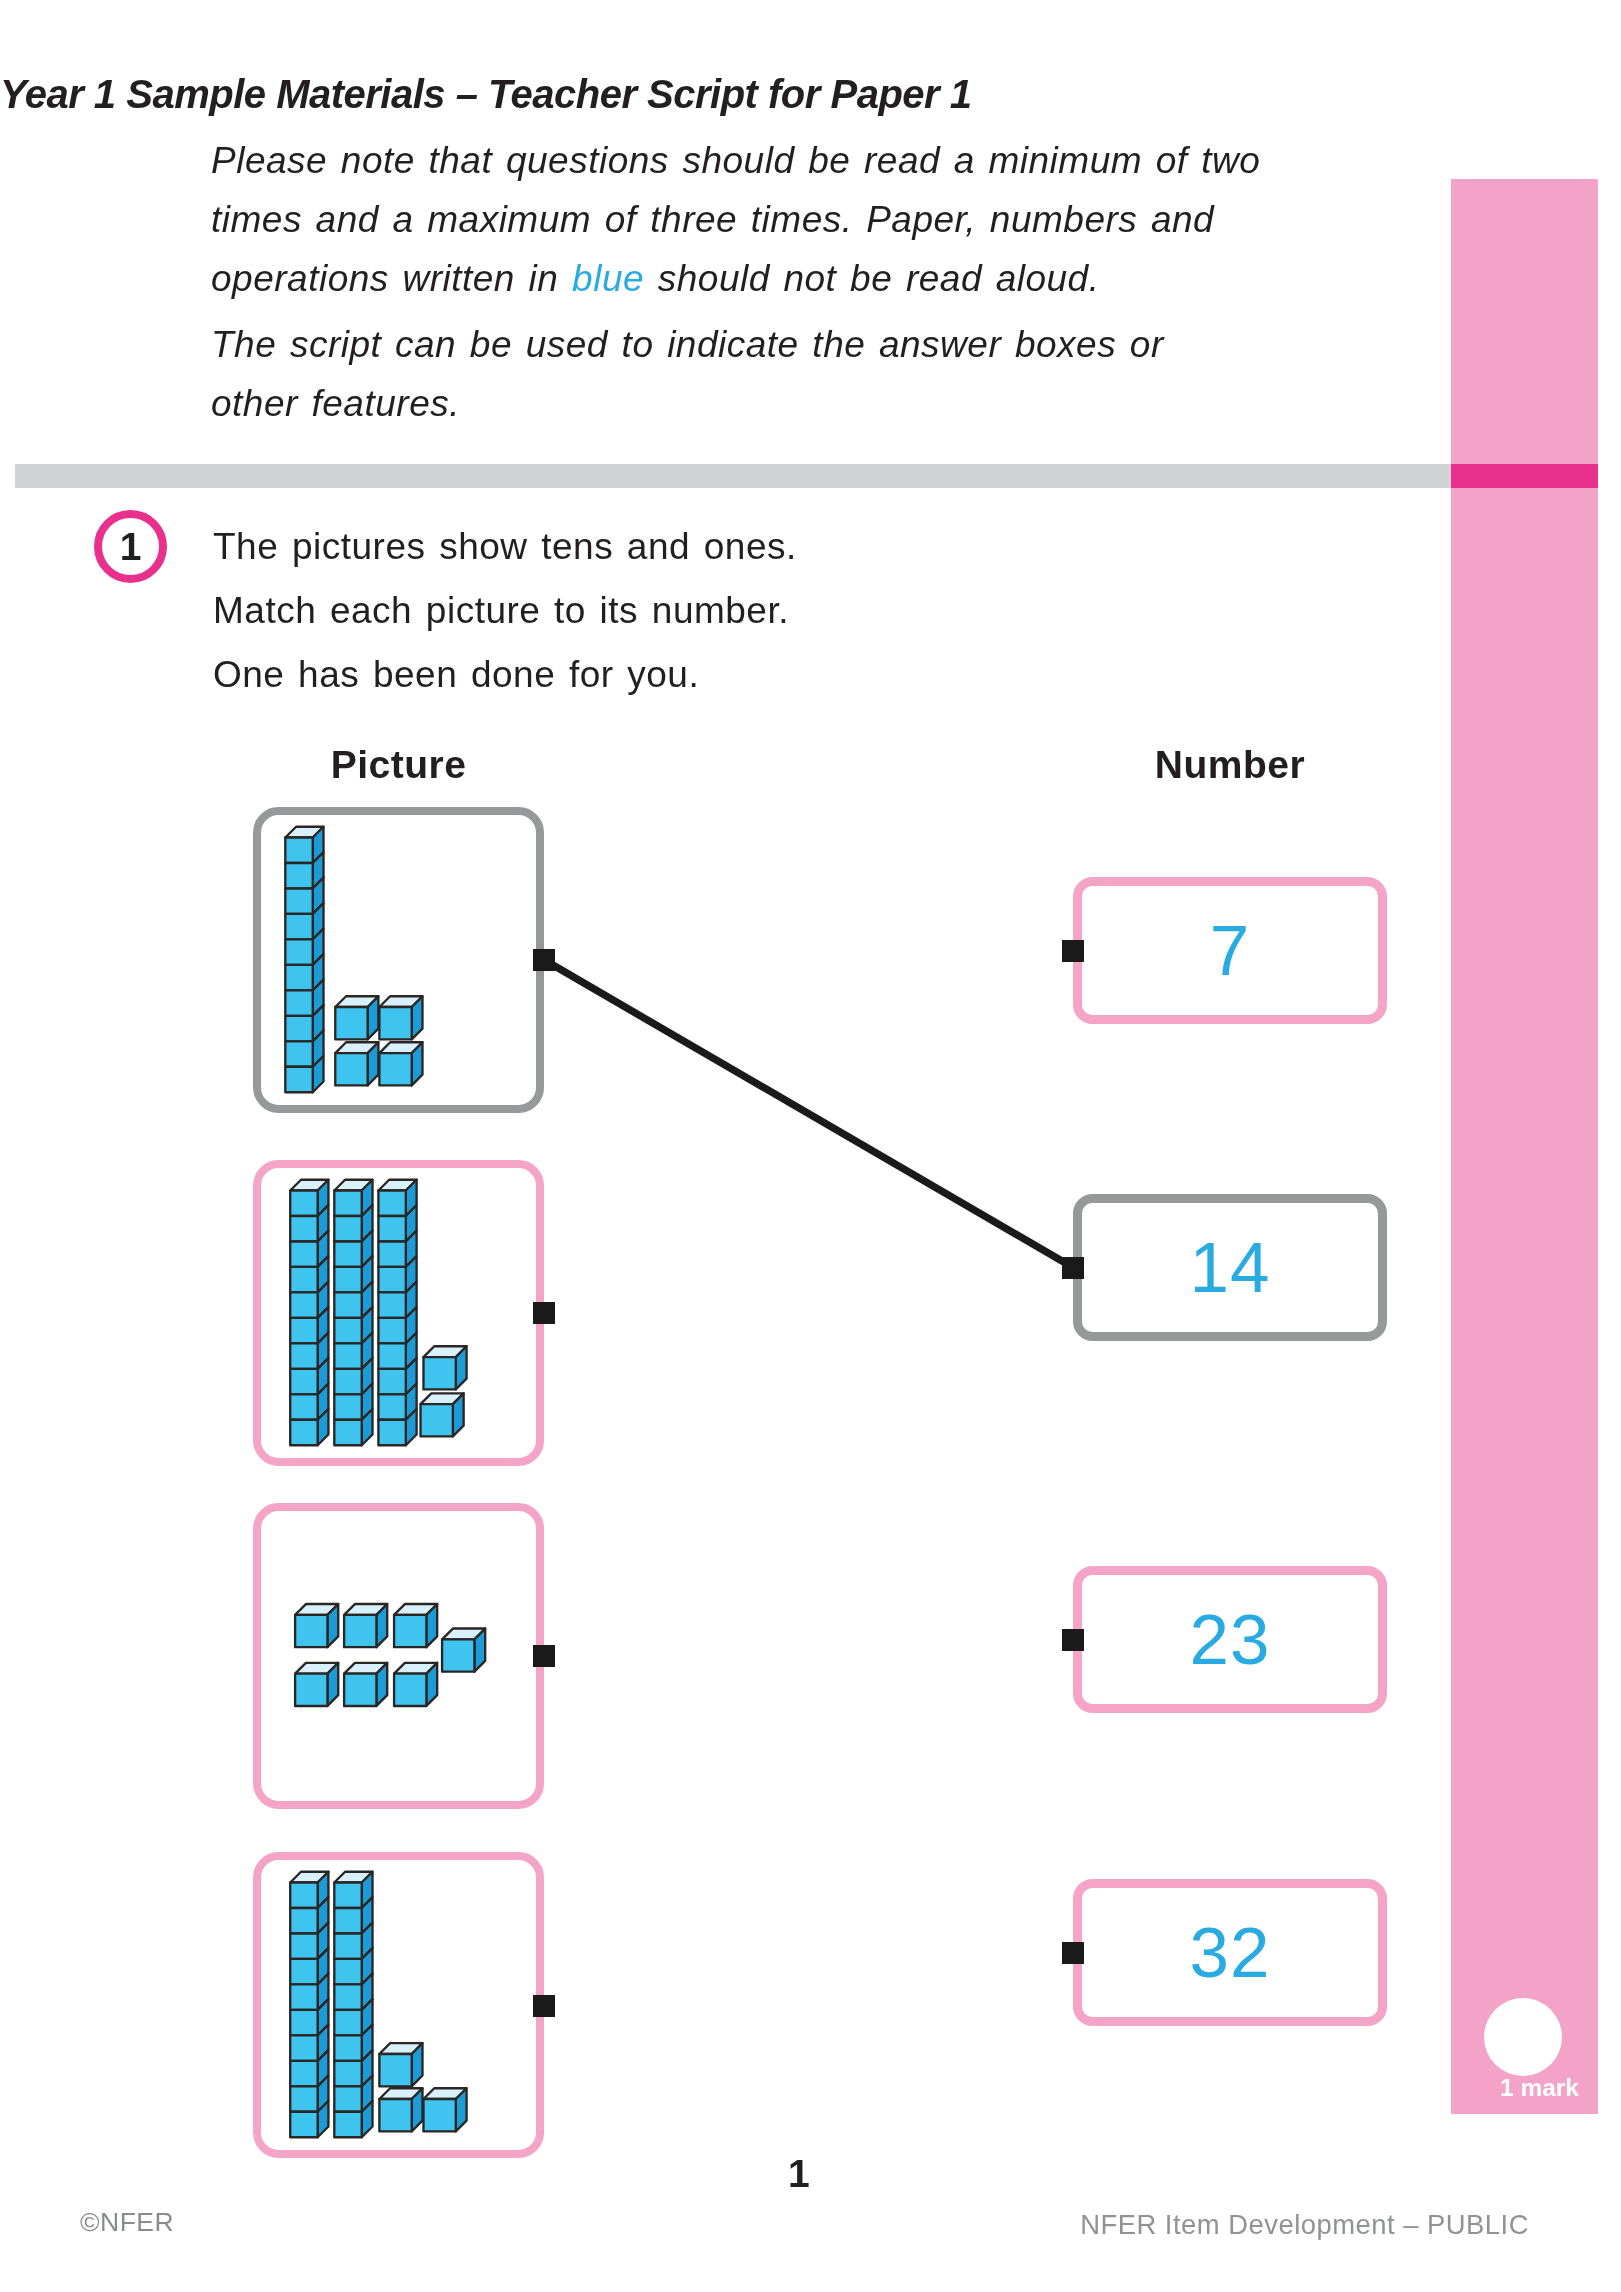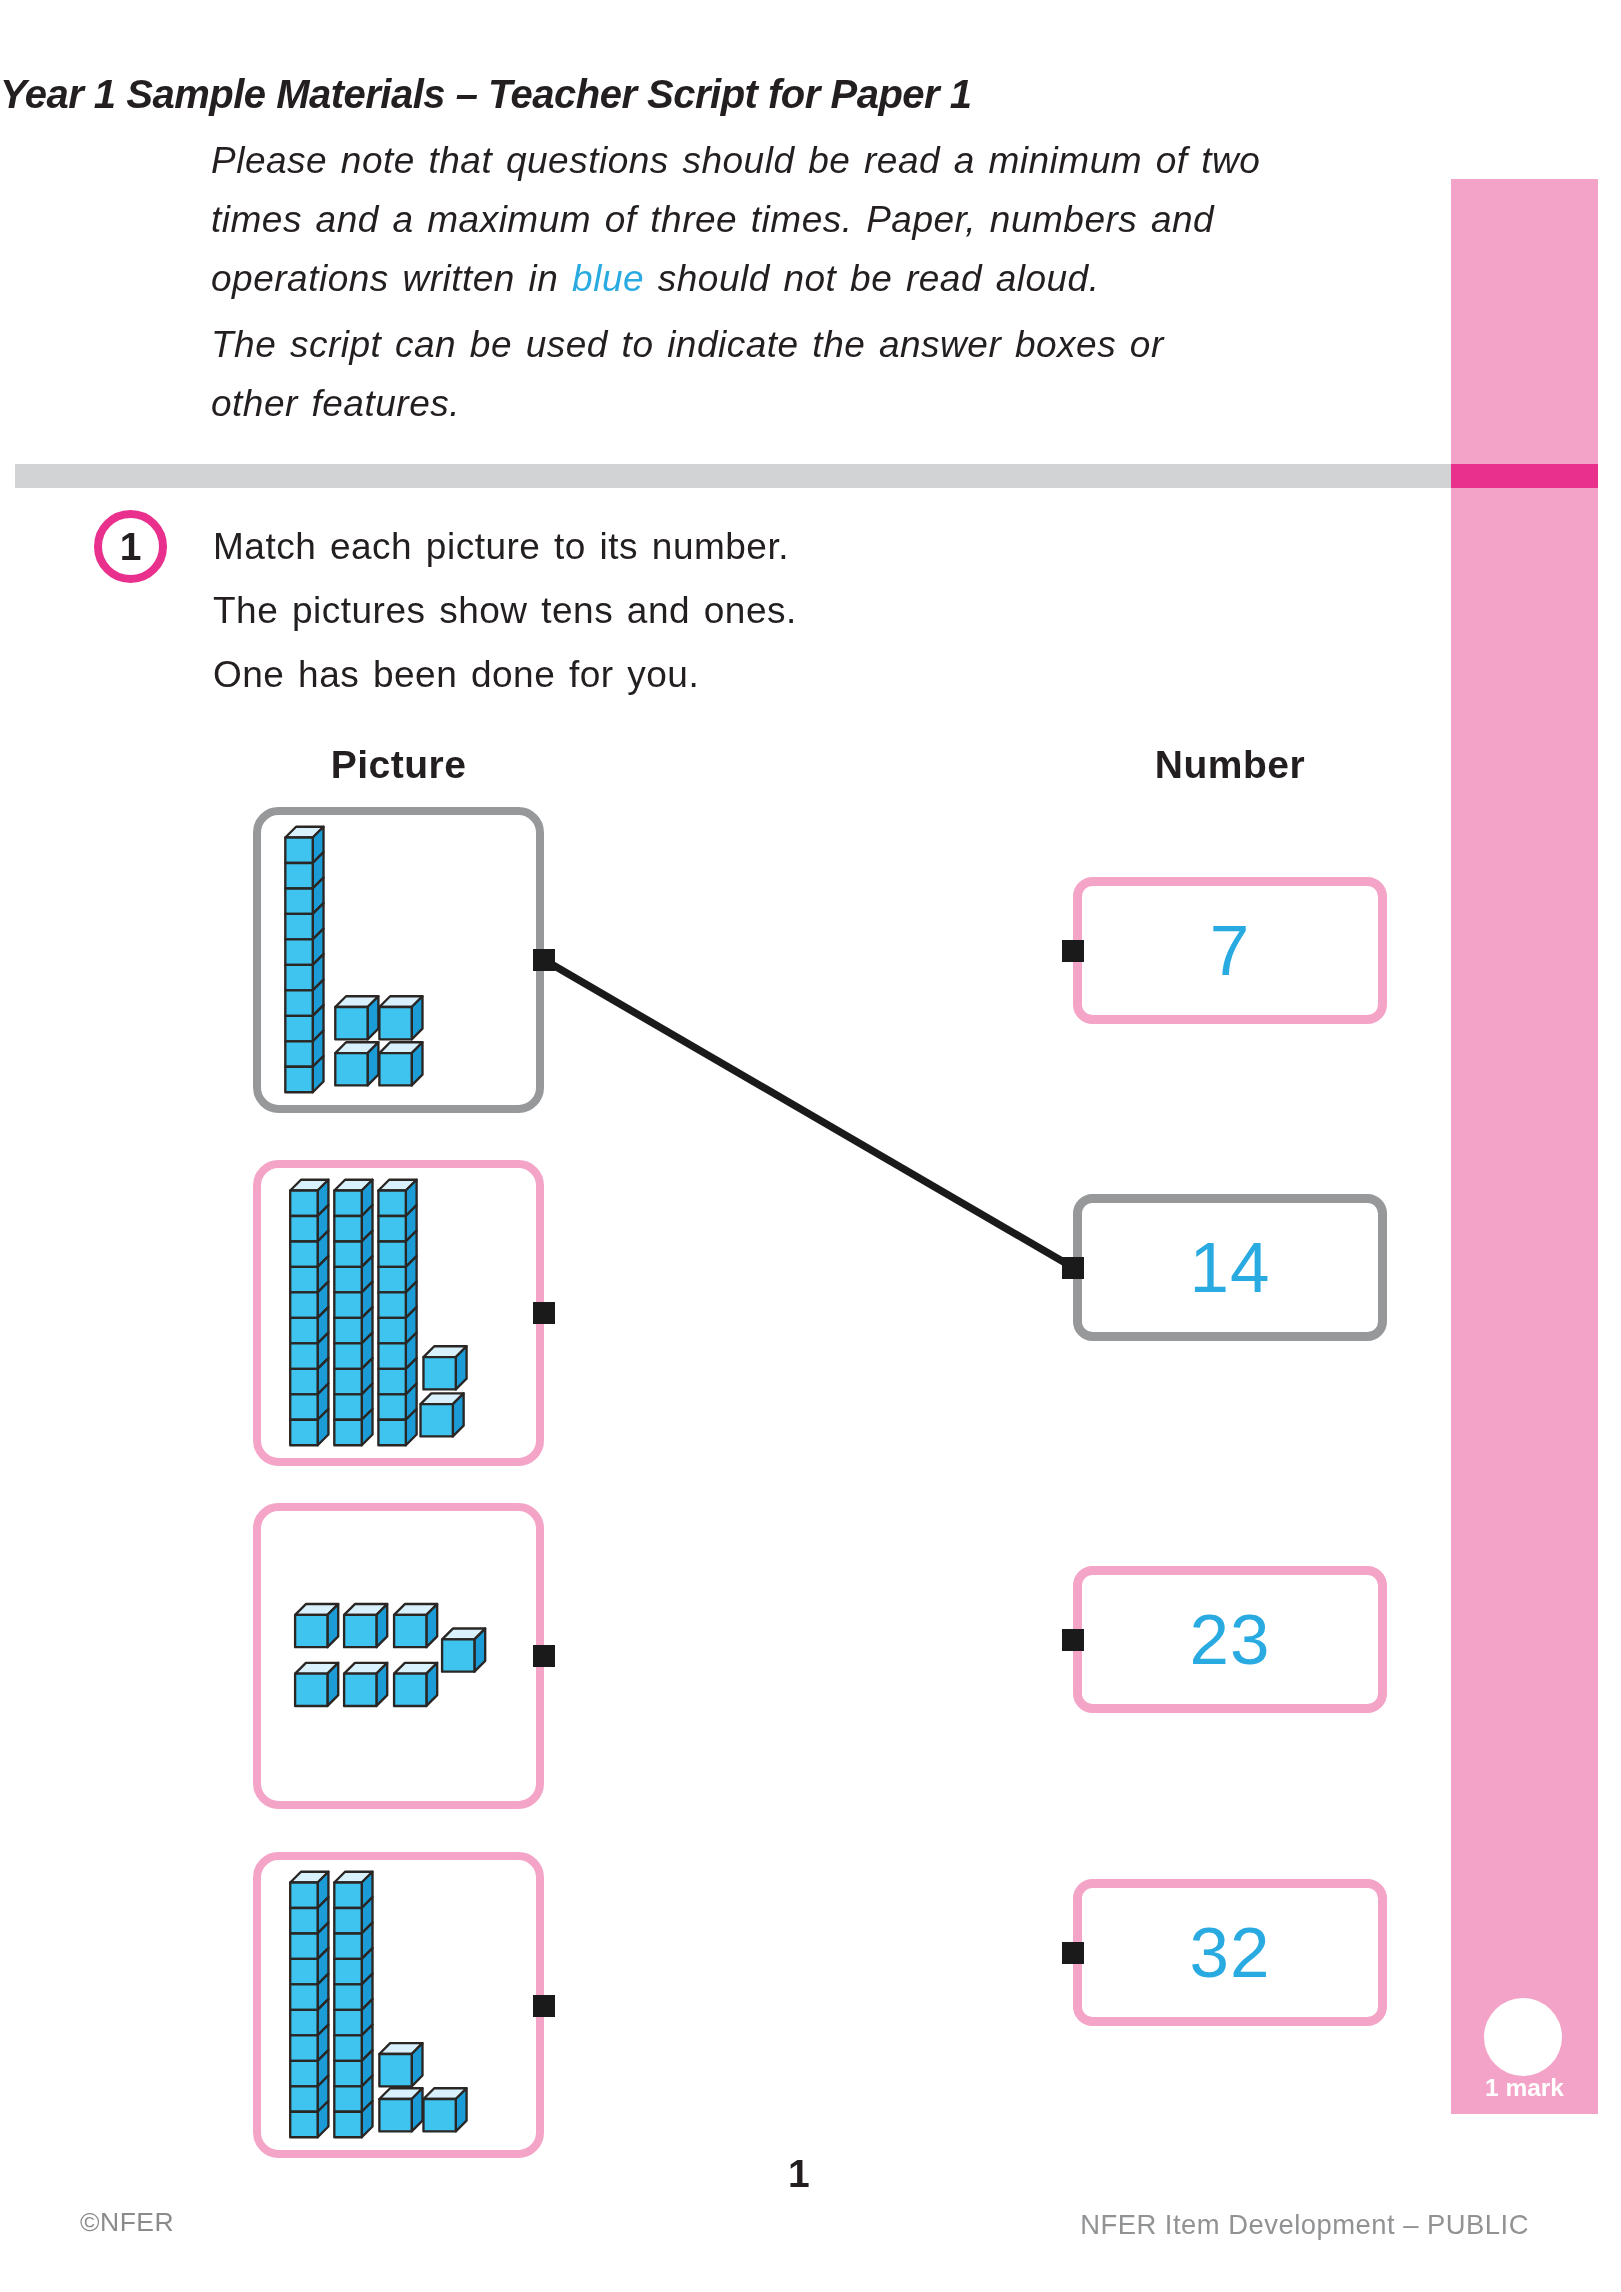--- a/index.html
+++ b/index.html
@@ -42,21 +42,21 @@
     border-radius:19.6px;background:#fff;display:flex;align-items:center;justify-content:center;}
   .num-box.pink{border:9.8px solid var(--box-pink);}
   .num-box.gray{border:9.8px solid var(--box-gray);}
   .num-value{font-size:71px;color:var(--number-blue);letter-spacing:1px;}
 
   .handle{position:absolute;width:21.6px;height:21.6px;background:var(--line-black);}
   #connector{position:absolute;left:0;top:0;pointer-events:none;}
 
   .mark-circle{position:absolute;left:1484px;top:1998px;width:78px;height:78px;border-radius:50%;background:#fff;}
   .mark-label{position:absolute;left:1451px;top:2074px;width:147px;text-align:center;
-    color:#fff;font-weight:bold;font-size:24.5px;}
+    color:#fff;font-weight:bold;font-size:24.5px;padding-left:15px;}
 
   .page-number{position:absolute;left:0;right:23.5px;top:2152px;text-align:center;font-size:39px;font-weight:bold;}
   .footer-left{position:absolute;left:80px;top:2207px;font-size:26.5px;color:#898b8d;letter-spacing:0.5px;}
   .footer-right{position:absolute;right:92px;top:2209px;font-size:27.4px;color:#909294;letter-spacing:0.5px;}
 </style>
 </head>
 <body>
 
 <div class="page" style="--accent-pink: #e9308c; --box-pink: #f4a4c7; --column-pink: #f3a3c8; --bar-gray: #d1d3d4; --box-gray: #96989a; --number-blue: #29abe2; --line-black: #1a1a1a; --cube-front: #3fc4f0; --cube-top: #d9f1fc; --cube-side: #1c9cd6; --cube-outline: #2a2624;">
 
@@ -75,22 +75,22 @@
       <div class="para para2">
         <div><span>The script can be used to indicate the answer boxes or</span></div>
         <div><span>other features.</span></div>
       </div>
     </div>
 
   <div class="q-circle">
     <span>1</span>
   </div>
   <div class="q-text" id="question-text">
+      <div>The pictures show tens and ones.</div>
       <div>Match each picture to its number.</div>
-      <div>The pictures show tens and ones.</div>
       <div>One has been done for you.</div>
     </div>
 
   <div class="col-header" id="picture-header">Picture</div>
   <div class="col-header" id="number-header">Number</div>
 
   <svg id="connector" width="1621" height="2293" viewBox="0 0 1654 2339">
       <line x1="555" y1="979" x2="1095" y2="1293" style="stroke:#1a1a1a;stroke-width:7.5"></line>
     </svg>
   <div id="match-layer">

